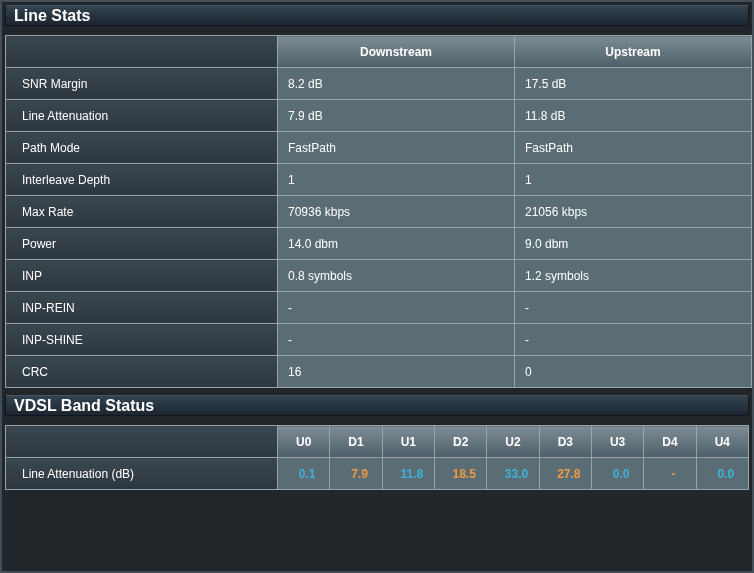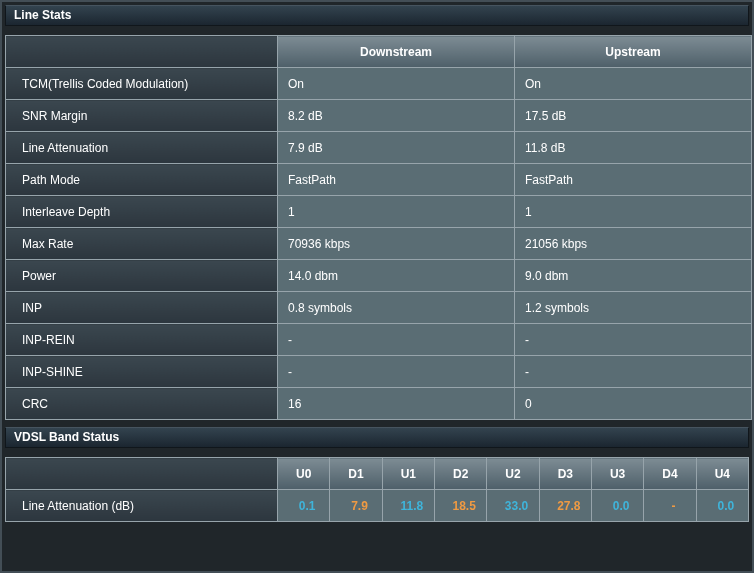--- a/index.html
+++ b/index.html
@@ -18,21 +18,21 @@
     border:2px solid #434e56;
     padding:3px;
     overflow:hidden;
   }
   .panel { margin-bottom:7px; }
   .panel-title {
     height:19px;
     line-height:19px;
     padding-left:8px;
     font-weight:bold;
-    font-size:12px;
+    font-size:16px;
     color:#ffffff;
     background:linear-gradient(#33434f, #1b2630);
     border:1px solid #10161b;
     border-top:1px solid #46545f;
   }
   table {
     width:100%;
     border-collapse:collapse;
     table-layout:fixed;
     margin-top:9px;
@@ -82,25 +82,20 @@
       <colgroup>
         <col style="width:272px">
           <col style="width:237px">
           <col style="width:237px">
       </colgroup>
       <tbody>
           <tr>
         <th class="corner"></th>
         <th class="colhead">Downstream</th>
         <th class="colhead">Upstream</th>
-      </tr>
-      <tr>
-        <td class="label">TCM(Trellis Coded Modulation)</td>
-        <td class="value">On</td>
-        <td class="value">On</td>
       </tr>
       <tr>
         <td class="label">SNR Margin</td>
         <td class="value">8.2 dB</td>
         <td class="value">17.5 dB</td>
       </tr>
       <tr>
         <td class="label">Line Attenuation</td>
         <td class="value">7.9 dB</td>
         <td class="value">11.8 dB</td>

